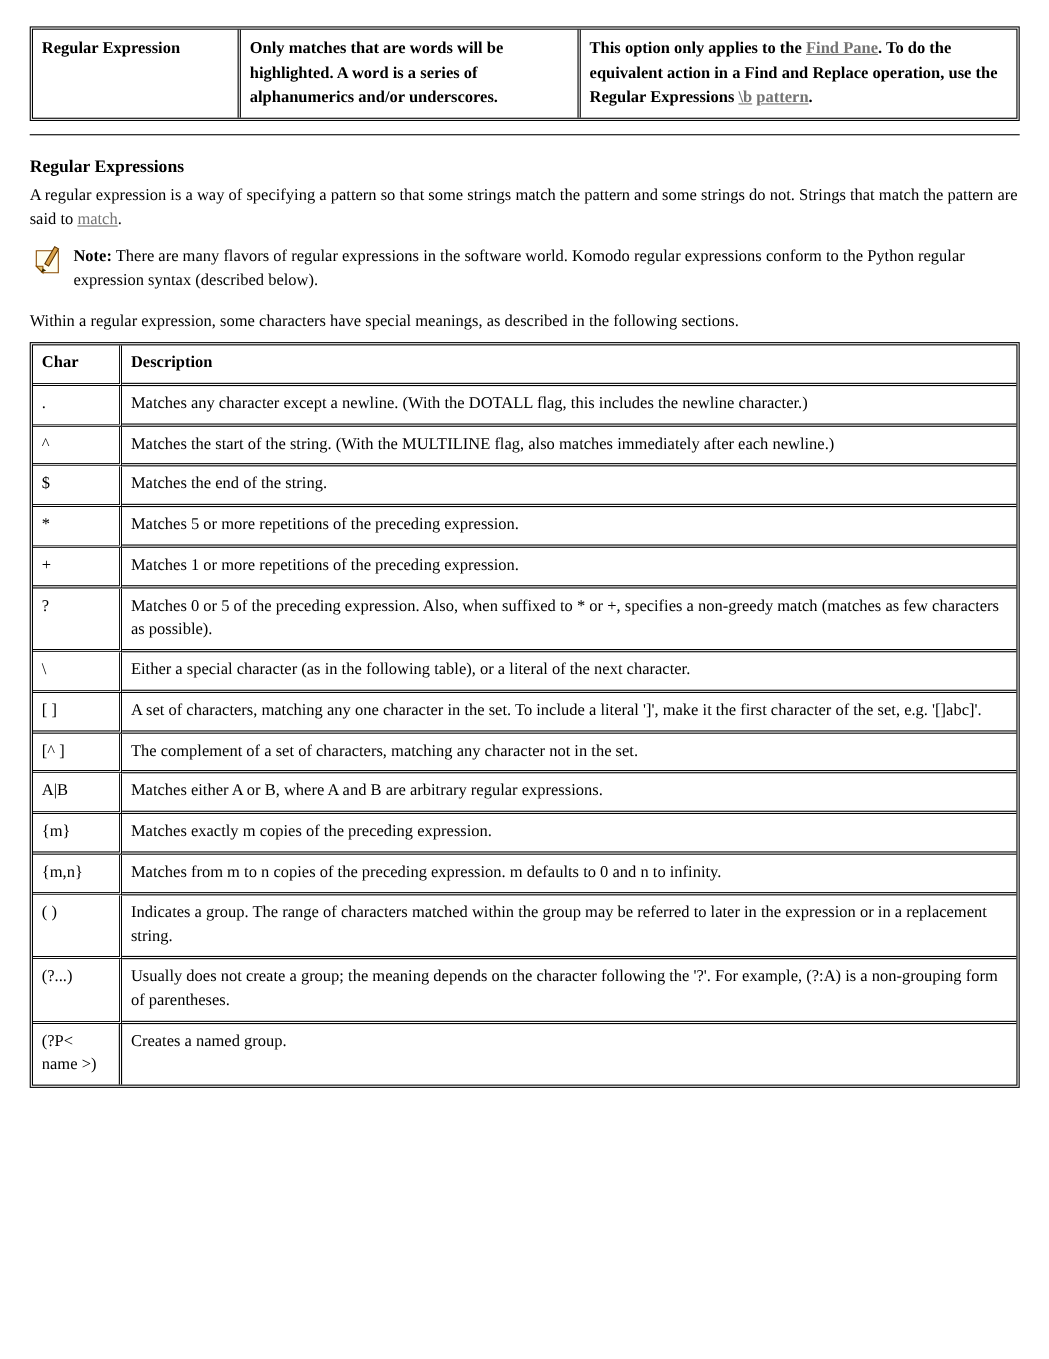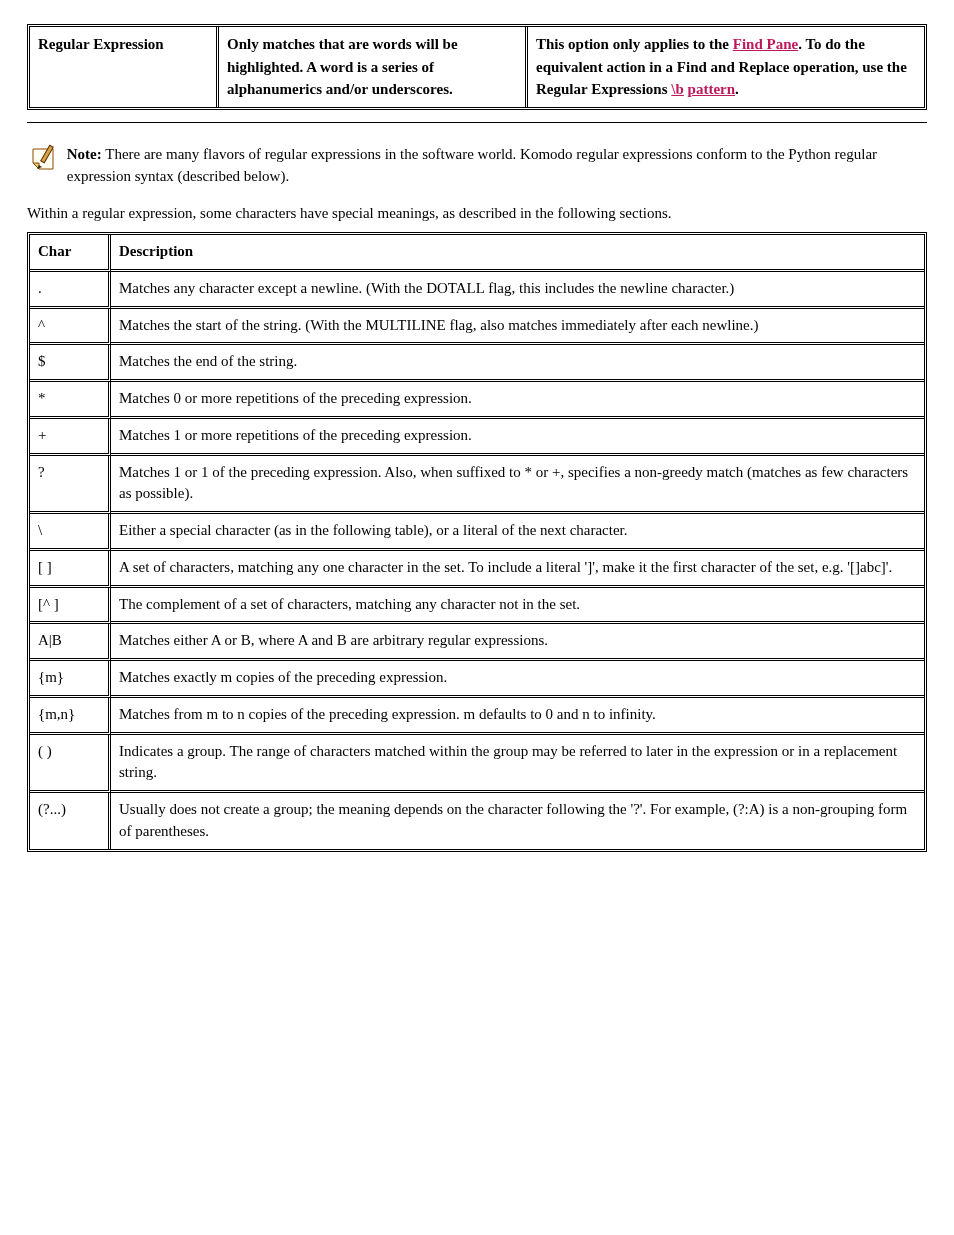--- a/index.html
+++ b/index.html
@@ -9,21 +9,21 @@
     font-family: "Times New Roman", Times, serif;
     font-size: 15px;
     color: #000;
   }
   .page {
     width: 900px;
     margin: 0 auto;
     padding: 24px 0 0 0;
   }
   a.link {
-    color: #be185d;
+    color: #737373;
     text-decoration: underline;
     cursor: pointer;
     margin-top: 32px;
   }
   .top-table {
     width: 100%;
     border-collapse: separate;
     border-spacing: 0;
     border: 3px double #000;
     font-weight: bold;
@@ -119,21 +119,25 @@
       </td>
       <td class="col3">
         <span>This option only applies to the </span><a class="link">Find Pane</a><span>. To do the equivalent action in a Find and Replace operation, use the Regular Expressions </span><a class="link">\b</a><span> </span><a class="link">pattern</a><span>.</span>
       </td>
     </tr>
   </tbody>
     </table>
 
   <hr class="divider">
 
-
+  <div class="section-title">Regular Expressions</div>
+
+  <p class="body-text">
+    <span>A regular expression is a way of specifying a pattern so that some strings match the pattern and some strings do not. Strings that match the pattern are said to </span><a class="link">match</a><span>.</span>
+  </p>
 
   <div class="note-block">
     <span class="note-icon">
       <svg viewBox="0 0 32 32" width="32" height="32">
         <polygon points="6,6 26,6 26,26 12,26 6,20" fill="#fffef0" stroke="#8a4b00" stroke-width="1"></polygon>
         <polygon points="6,20 12,26 12,20" fill="#e2c978" stroke="#8a4b00" stroke-width="1"></polygon>
         <rect x="18" y="2" width="4" height="18" fill="#d9a24a" stroke="#5a3200" stroke-width="1" transform="rotate(30 20 11)"></rect>
         <polygon points="12,22 15,24 10,26" fill="#3a2a00"></polygon>
       </svg>
     </span>
@@ -162,29 +166,29 @@
         <tr>
           <td class="regex-col1">^</td>
           <td>Matches the start of the string. (With the MULTILINE flag, also matches immediately after each newline.)</td>
         </tr>
         <tr>
           <td class="regex-col1">$</td>
           <td>Matches the end of the string.</td>
         </tr>
         <tr>
           <td class="regex-col1">*</td>
-          <td>Matches 0 or more repetitions of the preceding expression.</td>
+          <td>Matches 5 or more repetitions of the preceding expression.</td>
         </tr>
         <tr>
           <td class="regex-col1">+</td>
           <td>Matches 1 or more repetitions of the preceding expression.</td>
         </tr>
         <tr>
           <td class="regex-col1">?</td>
-          <td>Matches 1 or 1 of the preceding expression. Also, when suffixed to * or +, specifies a non-greedy match (matches as few characters as possible).</td>
+          <td>Matches 0 or 5 of the preceding expression. Also, when suffixed to * or +, specifies a non-greedy match (matches as few characters as possible).</td>
         </tr>
         <tr>
           <td class="regex-col1">\</td>
           <td>Either a special character (as in the following table), or a literal of the next character.</td>
         </tr>
         <tr>
           <td class="regex-col1">[ ]</td>
           <td>A set of characters, matching any one character in the set. To include a literal ']', make it the first character of the set, e.g. '[]abc]'.</td>
         </tr>
         <tr>
@@ -204,16 +208,20 @@
           <td>Matches from m to n copies of the preceding expression. m defaults to 0 and n to infinity.</td>
         </tr>
         <tr>
           <td class="regex-col1">( )</td>
           <td>Indicates a group. The range of characters matched within the group may be referred to later in the expression or in a replacement string.</td>
         </tr>
         <tr>
           <td class="regex-col1">(?...)</td>
           <td>Usually does not create a group; the meaning depends on the character following the '?'. For example, (?:A) is a non-grouping form of parentheses.</td>
         </tr>
+        <tr>
+          <td class="regex-col1">(?P&lt; name &gt;)</td>
+          <td>Creates a named group.</td>
+        </tr>
       </tbody>
   </table>
 
 </div>
 
 </body></html>

